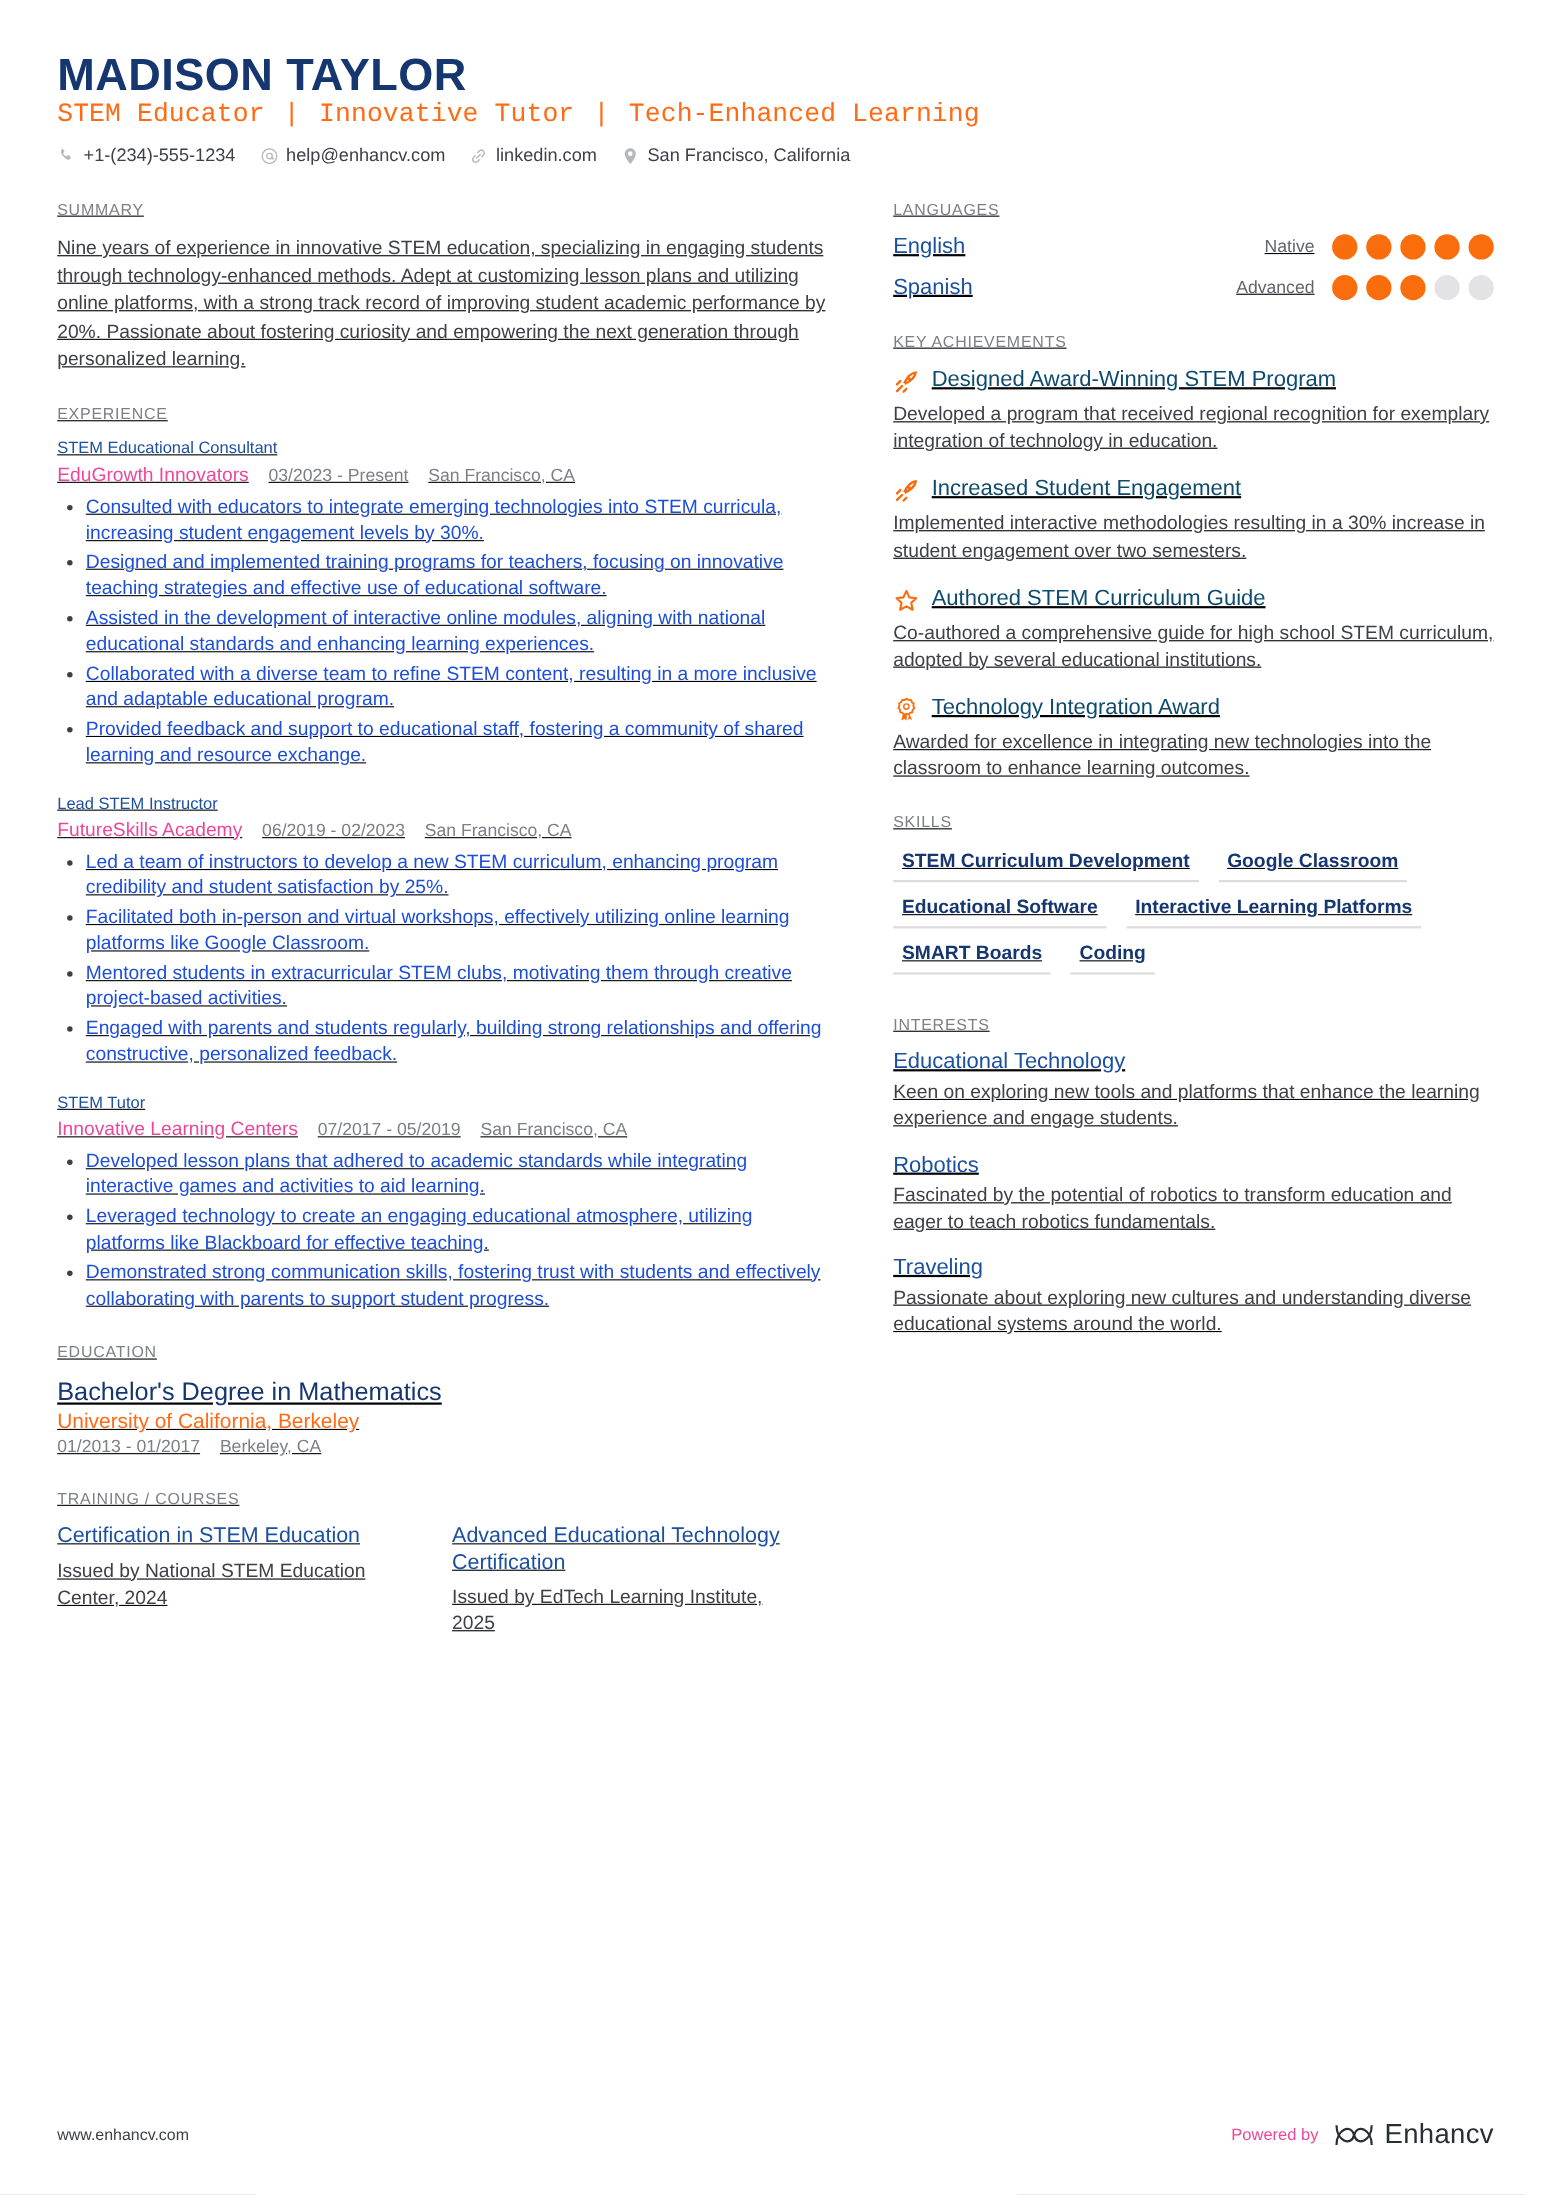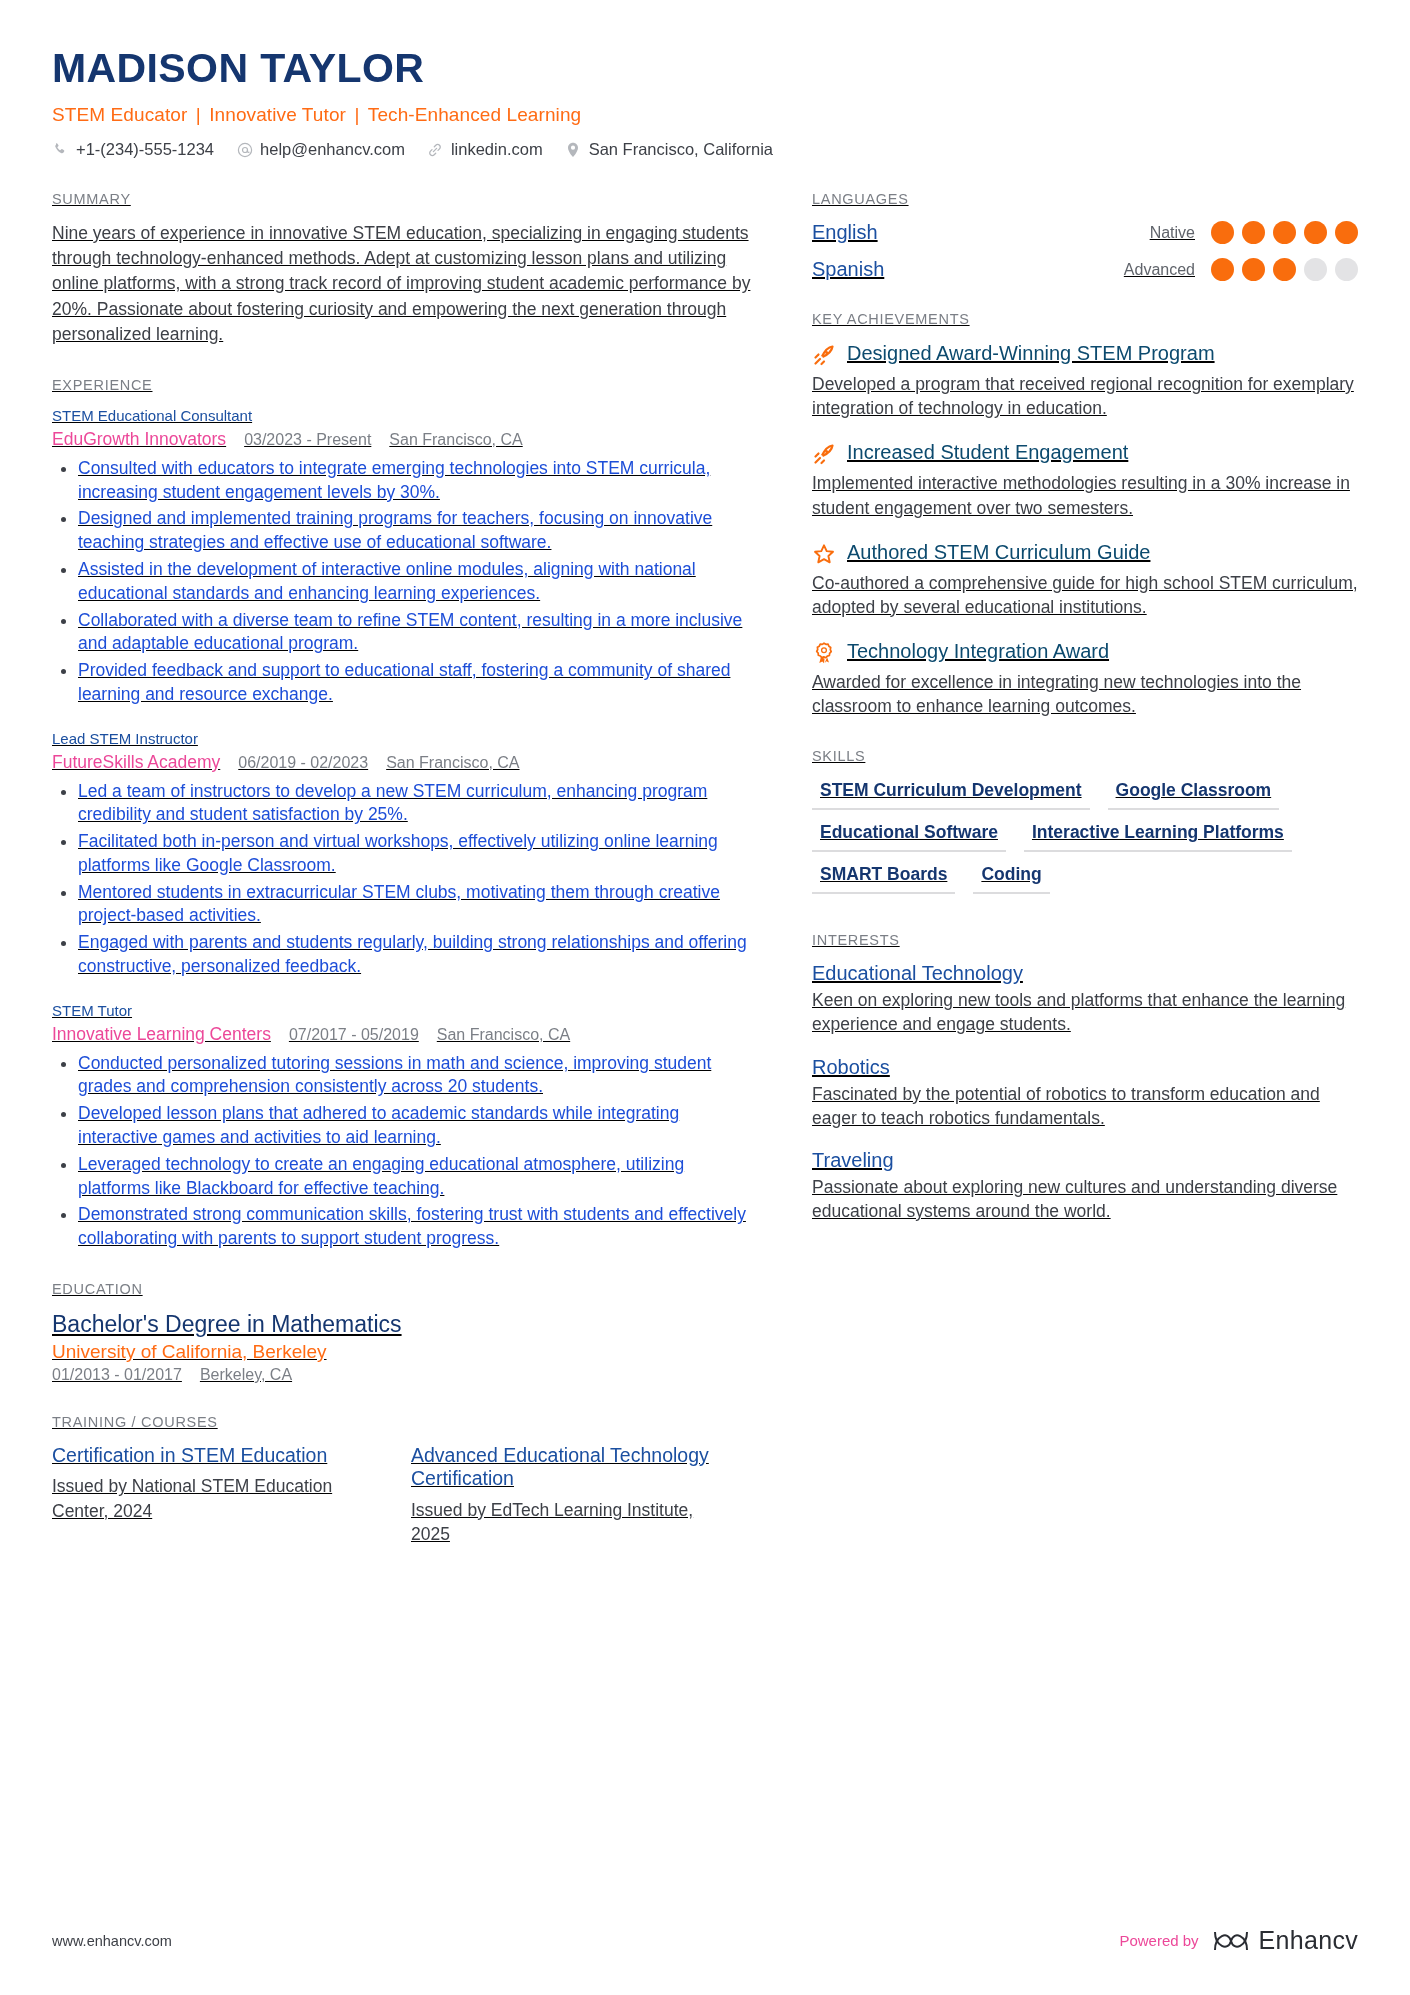--- a/index.html
+++ b/index.html
@@ -18,24 +18,24 @@
 
   
   .name {
     font-size: 41px;
     font-weight: 700;
     color: #15366f;
     letter-spacing: 0.4px;
     line-height: 1.1;
   }
   .headline {
-    font-size: 19px;
+    font-size: 24px;
     color: #ff6b14;
-    margin-top: 13px;
     letter-spacing: 0.1px;
+    font-family: Liberation Mono, monospace;
   }
   .headline .sep { color: #ff6b14; padding: 0 3px; }
 
   .contact-row {
     display: flex;
     align-items: center;
     flex-wrap: wrap;
     margin-top: 14px;
     gap: 0;
   }
@@ -332,21 +332,20 @@
               </ul>
             </div>
             <div class="job">
               <div class="job-title">STEM Tutor</div>
               <div class="job-meta">
                 <span class="job-company">Innovative Learning Centers</span>
                 <span class="job-dates">07/2017 - 05/2019</span>
                 <span class="job-loc">San Francisco, CA</span>
               </div>
               <ul class="bullets">
-                <li>Conducted personalized tutoring sessions in math and science, improving student grades and comprehension consistently across 20 students.</li>
                 <li>Developed lesson plans that adhered to academic standards while integrating interactive games and activities to aid learning.</li>
                 <li>Leveraged technology to create an engaging educational atmosphere, utilizing platforms like Blackboard for effective teaching.</li>
                 <li>Demonstrated strong communication skills, fostering trust with students and effectively collaborating with parents to support student progress.</li>
               </ul>
             </div>
           </div>
       </div>
 
       <div class="section">
         <div class="sect-label">EDUCATION</div>

